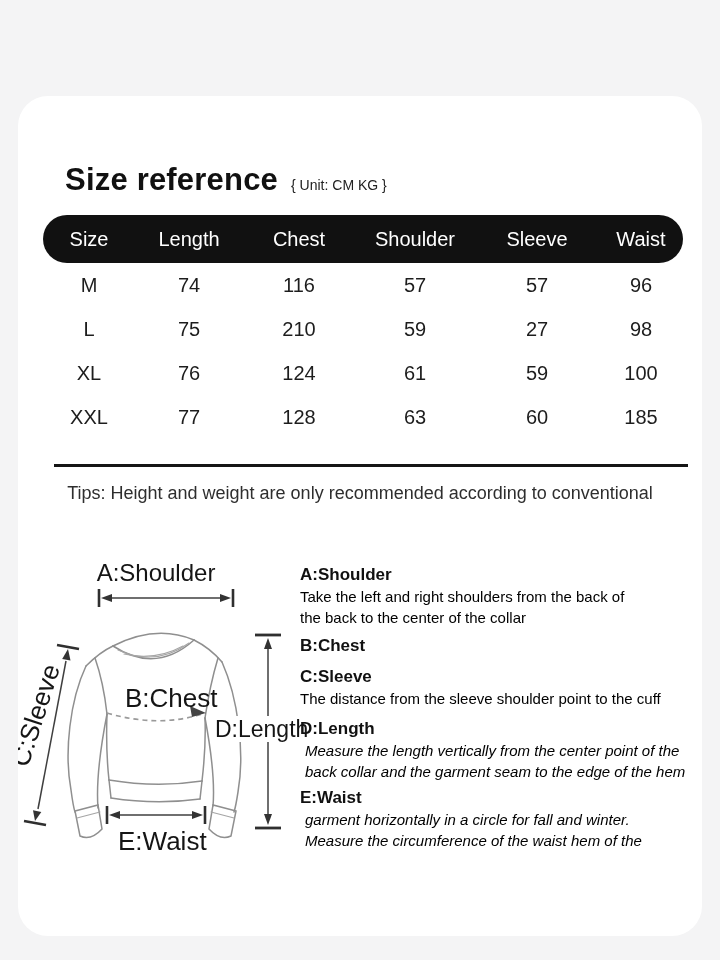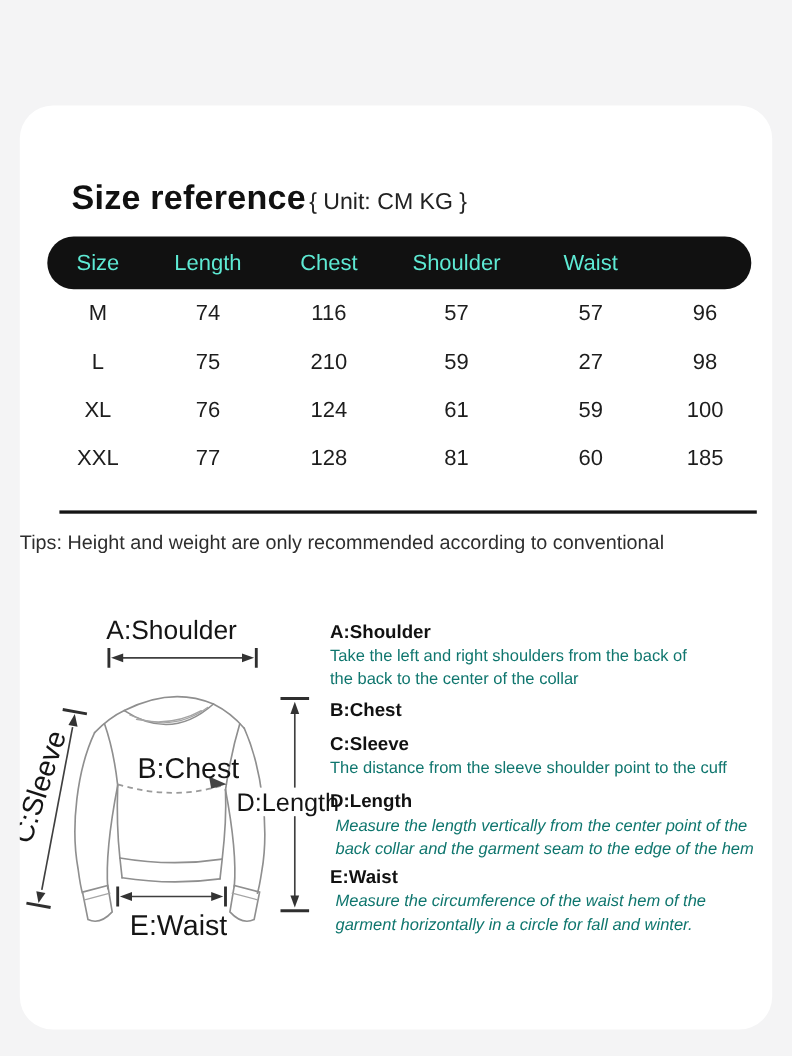--- a/index.html
+++ b/index.html
@@ -9,63 +9,64 @@
     font-family:"Liberation Sans","DejaVu Sans",sans-serif;
     color:#1c1c1c;
   }
   .card{
     position:absolute;left:18px;top:96px;width:684px;height:840px;
     background:#ffffff;border-radius:30px;
   }
   
   .title-row{position:absolute;left:47px;top:66px;display:flex;align-items:baseline;}
   .page-title{font-size:31px;font-weight:700;color:#111;letter-spacing:0.2px;}
-  .unit-label{font-size:21px;font-weight:400;color:#222;margin-left:3px;}
+  .unit-label{font-size:14px;font-weight:400;color:#222;margin-left:13px;}
   
   .tbl-grid{display:grid;grid-template-columns:92px 108px 112px 120px 124px 84px;}
   .tbl-head{
     position:absolute;left:25px;top:119px;width:640px;height:48px;
     background:#111111;border-radius:24px;align-items:center;
   }
-  .tbl-head .cell{color:#5eead4;font-size:20px;text-align:center;}
+  .tbl-head .cell{color:#ffffff;font-size:20px;text-align:center;}
   .tbl-body{position:absolute;left:25px;top:167px;width:640px;}
   .tbl-row{height:44px;align-items:center;}
   .tbl-row .cell{font-size:20px;color:#1d1d1d;text-align:center;}
   
   .divider{position:absolute;left:36px;top:368px;width:634px;height:3px;background:#151515;}
-  .tips{position:absolute;left:0;top:384px;width:100%;
+  .tips{position:absolute;left:0;top:384px;width:100%;text-align:center;
         font-size:18px;line-height:27px;color:#2e2e2e;}
   
   .diagram{position:absolute;left:0;top:454px;width:290px;height:330px;}
   .diagram text{fill:#151515;}
   
   .guide{position:absolute;left:282px;top:468px;width:404px;}
   .m-section{margin:0 0 9px 0;}
   .m-sec-a{margin-bottom:7px;}
   .m-sec-d{margin-bottom:5px;}
   .m-title{font-size:17px;font-weight:700;color:#111;line-height:22px;}
-  .m-line{font-size:15px;color:#0f766e;line-height:21px;}
+  .m-line{font-size:15px;color:#000000;line-height:21px;}
   .m-indent{padding-left:5px;font-style:italic;}
 </style>
 </head>
 <body>
 
 <div class="stage">
   <div class="card">
 
     <div class="title-row">
       <span class="page-title">Size reference</span>
       <span class="unit-label">{ Unit: CM KG }</span>
     </div>
 
     <div class="tbl-head tbl-grid">
       <span class="cell">Size</span>
       <span class="cell">Length</span>
       <span class="cell">Chest</span>
       <span class="cell">Shoulder</span>
+      <span class="cell">Sleeve</span>
       <span class="cell">Waist</span>
     </div>
 
     <div class="tbl-body">
       <div class="tbl-row tbl-grid">
         <span class="cell">M</span>
         <span class="cell">74</span>
         <span class="cell">116</span>
         <span class="cell">57</span>
         <span class="cell">57</span>
@@ -84,21 +85,21 @@
         <span class="cell">76</span>
         <span class="cell">124</span>
         <span class="cell">61</span>
         <span class="cell">59</span>
         <span class="cell">100</span>
       </div>
       <div class="tbl-row tbl-grid">
         <span class="cell">XXL</span>
         <span class="cell">77</span>
         <span class="cell">128</span>
-        <span class="cell">81</span>
+        <span class="cell">63</span>
         <span class="cell">60</span>
         <span class="cell">185</span>
       </div>
     </div>
 
     <div class="divider"></div>
 
     <div class="tips">
       <div>Tips: Height and weight are only recommended according to conventional</div>
     </div>
@@ -194,19 +195,19 @@
         <div class="m-title">C:Sleeve</div>
         <div class="m-line">The distance from the sleeve shoulder point to the cuff</div>
       </div>
       <div class="m-section m-sec-d">
         <div class="m-title">D:Length</div>
         <div class="m-line m-indent">Measure the length vertically from the center point of the</div>
         <div class="m-line m-indent">back collar and the garment seam to the edge of the hem</div>
       </div>
       <div class="m-section">
         <div class="m-title">E:Waist</div>
+        <div class="m-line m-indent">garment horizontally in a circle for fall and winter.</div>
         <div class="m-line m-indent">Measure the circumference of the waist hem of the</div>
-        <div class="m-line m-indent">garment horizontally in a circle for fall and winter.</div>
       </div>
     </div>
 
   </div>
 </div>
 
 </body></html>

